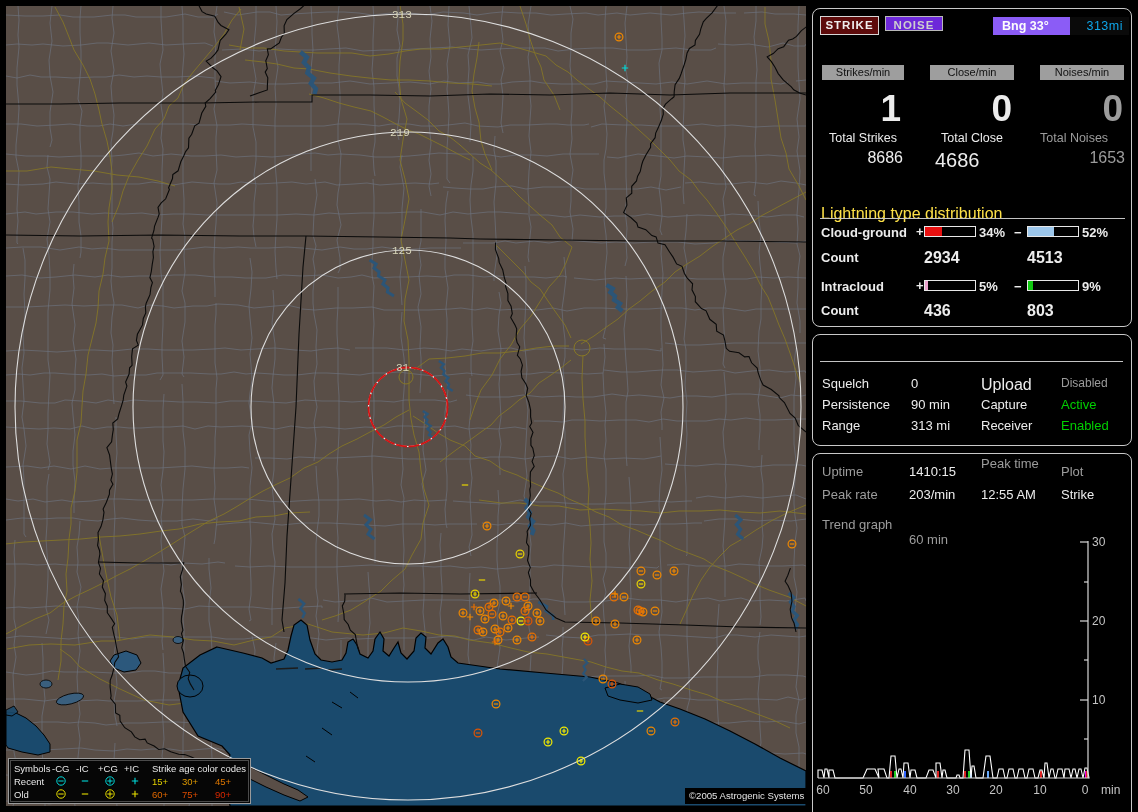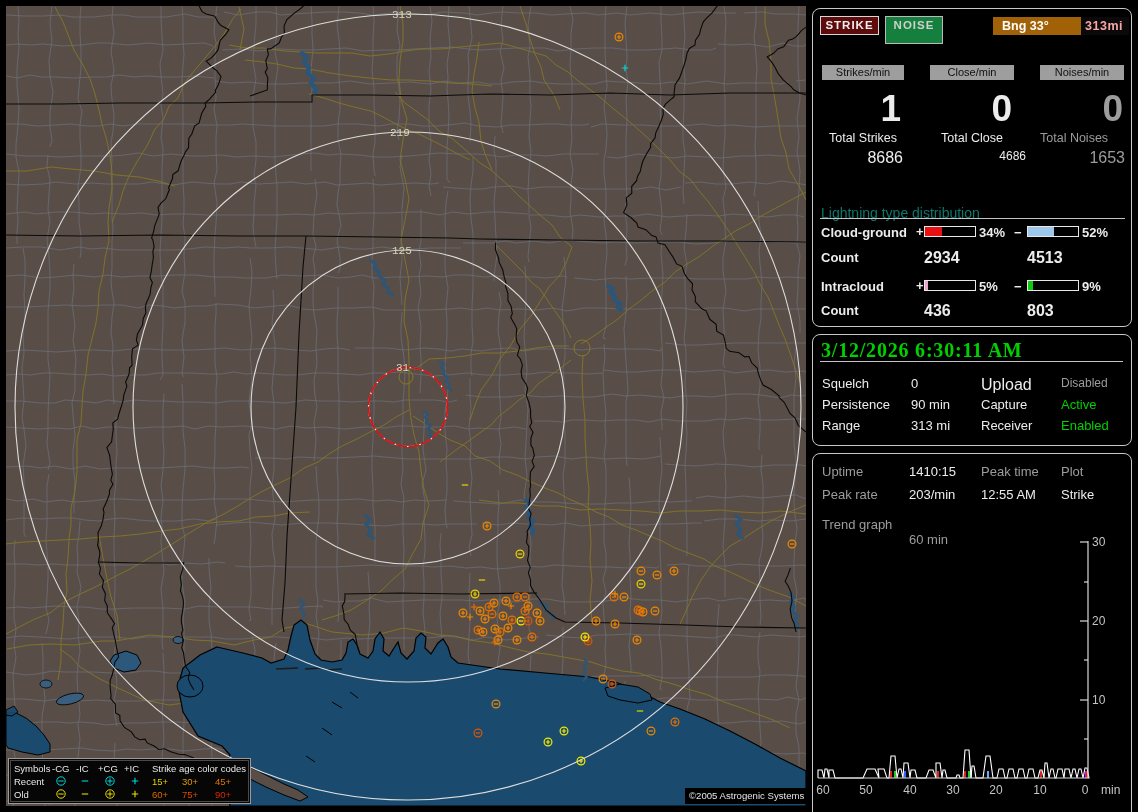--- a/index.html
+++ b/index.html
@@ -365,38 +365,38 @@
         <g stroke="#e8e000" fill="none" stroke-width="1">
           <circle cx="110" cy="794" r="4.2"></circle>
           <path d="M107.3 794h5.4M110 791.3v5.4"></path>
         </g>
         <path stroke="#e8e000" fill="none" stroke-width="1.1" d="M131.8 794h6.4M135 790.8v6.4"></path>
       </g>
 </g>
 </svg>
 <div class="panel" style="top:8px;height:319px">
   <div class="abs" style="left:7px;top:7px;width:59px;height:19px;background:#5d0b0b;border:1.5px solid #d6d6d6;color:#efefef;font-weight:bold;font-size:11.5px;text-align:center;line-height:16px;letter-spacing:1px">STRIKE</div>
-  <div class="abs" style="left:72px;top:7px;width:58px;height:28px;background:#15803d;border:1.5px solid #b9b9b9;color:#cfcfcf;font-weight:bold;font-size:11.5px;text-align:center;line-height:16px;letter-spacing:1px">NOISE</div>
+  <div class="abs" style="left:72px;top:7px;width:58px;height:15px;background:#6d28d9;border:1.5px solid #b9b9b9;color:#cfcfcf;font-weight:bold;font-size:11.5px;text-align:center;line-height:16px;letter-spacing:1px">NOISE</div>
   <div class="abs" style="left:180px;top:8px;width:136px;height:18px;background:#0a0a0a">
-     <div class="abs" style="left:0;top:0;width:88px;height:18px;background:#a16207;color:#fdfdfd;font-weight:bold;font-size:12.5px;padding-left:9px;line-height:18px">Bng 33°</div>
-     <div class="abs" style="right:6px;top:0;color:#fca5a5;font-weight:bold;font-size:12.5px;line-height:18px;letter-spacing:0.5px">313mi</div>
+     <div class="abs" style="left:0;top:0;width:77px;height:18px;background:#8b5cf6;color:#fdfdfd;font-weight:bold;font-size:12.5px;padding-left:9px;line-height:18px">Bng 33°</div>
+     <div class="abs" style="right:6px;top:0;color:#0ea5e9;font-weight:normal;font-size:12.5px;line-height:18px;letter-spacing:0.5px">313mi</div>
   </div>
   <div class="abs" style="left:9px;top:56px;width:82px;height:15px;background:#9e9e9e;color:#111;font-size:11px;text-align:center;line-height:15px">Strikes/min</div>
   <div class="abs" style="left:117px;top:56px;width:84px;height:15px;background:#9e9e9e;color:#111;font-size:11px;text-align:center;line-height:15px">Close/min</div>
   <div class="abs" style="left:227px;top:56px;width:84px;height:15px;background:#9e9e9e;color:#111;font-size:11px;text-align:center;line-height:15px">Noises/min</div>
   <div class="abs white" style="left:9px;top:79px;width:79px;font-size:37px;font-weight:bold;text-align:right">1</div>
   <div class="abs white" style="left:117px;top:79px;width:82px;font-size:37px;font-weight:bold;text-align:right">0</div>
   <div class="abs gray" style="left:227px;top:79px;width:83px;font-size:37px;font-weight:bold;text-align:right">0</div>
   <div class="abs white" style="left:9px;top:122px;width:82px;font-size:12.5px;text-align:center">Total Strikes</div>
   <div class="abs white" style="left:117px;top:122px;width:84px;font-size:12.5px;text-align:center">Total Close</div>
   <div class="abs gray" style="left:227px;top:122px;width:84px;font-size:12.5px;text-align:left">Total Noises</div>
   <div class="abs white" style="left:9px;top:140px;width:81px;font-size:16px;text-align:right">8686</div>
-  <div class="abs white" style="left:129px;top:140px;width:84px;font-size:12px;text-align:right">4686</div>
+  <div class="abs white" style="left:122px;top:140px;width:84px;font-size:20px;">4686</div>
   <div class="abs gray" style="left:227px;top:140px;width:85px;font-size:16px;text-align:right">1653</div>
-  <div class="abs" style="left:8px;top:196px;color:#0f766e;font-size:14px">Lightning type distribution</div>
+  <div class="abs" style="left:8px;top:196px;color:#fde047;font-size:16px">Lightning type distribution</div>
   <div class="abs" style="left:7px;top:209px;width:305px;border-top:1px solid #c4c4c4"></div>
   <div class="abs white" style="left:8px;top:216px;font-size:13px;font-weight:bold">Cloud-ground</div>
   <div class="abs white" style="left:103px;top:215px;font-size:13px;font-weight:bold">+</div>
   <div class="abs" style="left:111px;top:217px;width:52px;height:11px;border:1px solid #e8e8e8;background:#000">
       <div style="width:34%;height:100%;background:#e81010"></div>
     </div>
   <div class="abs white" style="left:166px;top:216px;font-size:13px;font-weight:bold">34%</div>
   <div class="abs white" style="left:201px;top:216px;font-size:13px;font-weight:bold">−</div>
   <div class="abs" style="left:214px;top:217px;width:52px;height:11px;border:1px solid #e8e8e8;background:#000">
       <div style="width:52%;height:100%;background:#9cc6ea"></div>
@@ -414,39 +414,38 @@
   <div class="abs white" style="left:201px;top:270px;font-size:13px;font-weight:bold">−</div>
   <div class="abs" style="left:214px;top:271px;width:52px;height:11px;border:1px solid #e8e8e8;background:#000">
       <div style="width:10%;height:100%;background:#10c810"></div>
     </div>
   <div class="abs white" style="left:269px;top:270px;font-size:13px;font-weight:bold">9%</div>
   <div class="abs white" style="left:8px;top:294px;font-size:13px;font-weight:bold">Count</div>
   <div class="abs white" style="left:111px;top:293px;font-size:16px;font-weight:bold">436</div>
   <div class="abs white" style="left:214px;top:293px;font-size:16px;font-weight:bold">803</div>
 </div>
 <div class="panel" style="top:334px;height:112px">
-  <div class="abs green" style="left:8px;top:4px;font-family:'Liberation Serif',serif;font-weight:bold;font-size:20px;letter-spacing:0.8px">3/12/2026 6:30:11 AM</div>
   <div class="abs" style="left:7px;top:26px;width:303px;border-top:1px solid #c4c4c4"></div>
   <div class="abs white" style="left:9px;top:41px;font-size:13px">Squelch</div>
   <div class="abs white" style="left:98px;top:41px;font-size:13px">0</div>
   <div class="abs white" style="left:168px;top:41px;font-size:16px">Upload</div>
   <div class="abs gray" style="left:248px;top:41px;font-size:12px">Disabled</div>
   <div class="abs white" style="left:9px;top:62px;font-size:13px">Persistence</div>
   <div class="abs white" style="left:98px;top:62px;font-size:13px">90 min</div>
   <div class="abs white" style="left:168px;top:62px;font-size:13px">Capture</div>
   <div class="abs green" style="left:248px;top:62px;font-size:13px">Active</div>
   <div class="abs white" style="left:9px;top:83px;font-size:13px">Range</div>
   <div class="abs white" style="left:98px;top:83px;font-size:13px">313 mi</div>
   <div class="abs white" style="left:168px;top:83px;font-size:13px">Receiver</div>
   <div class="abs green" style="left:248px;top:83px;font-size:13px">Enabled</div>
 </div>
 <div class="panel" style="top:453px;height:395px">
   <div class="abs gray" style="left:9px;top:10px;font-size:13px">Uptime</div>
   <div class="abs white" style="left:96px;top:10px;font-size:13px">1410:15</div>
-  <div class="abs gray" style="left:168px;top:10px;font-size:13px">Peak time</div>
+  <div class="abs gray" style="left:168px;top:2px;font-size:13px">Peak time</div>
   <div class="abs gray" style="left:248px;top:10px;font-size:13px">Plot</div>
   <div class="abs gray" style="left:9px;top:33px;font-size:13px">Peak rate</div>
   <div class="abs white" style="left:96px;top:33px;font-size:13px">203/min</div>
   <div class="abs white" style="left:168px;top:33px;font-size:13px">12:55 AM</div>
   <div class="abs white" style="left:248px;top:33px;font-size:13px">Strike</div>
   <div class="abs gray" style="left:9px;top:63px;font-size:13px">Trend graph</div>
   <div class="abs gray" style="left:96px;top:78px;font-size:13px">60 min</div>
 </div>
 <svg width="1138" height="812" viewBox="0 0 1138 812" style="position:absolute;left:0;top:0">
     <rect x="890" y="771.0" width="2" height="7" fill="#d22"></rect>

